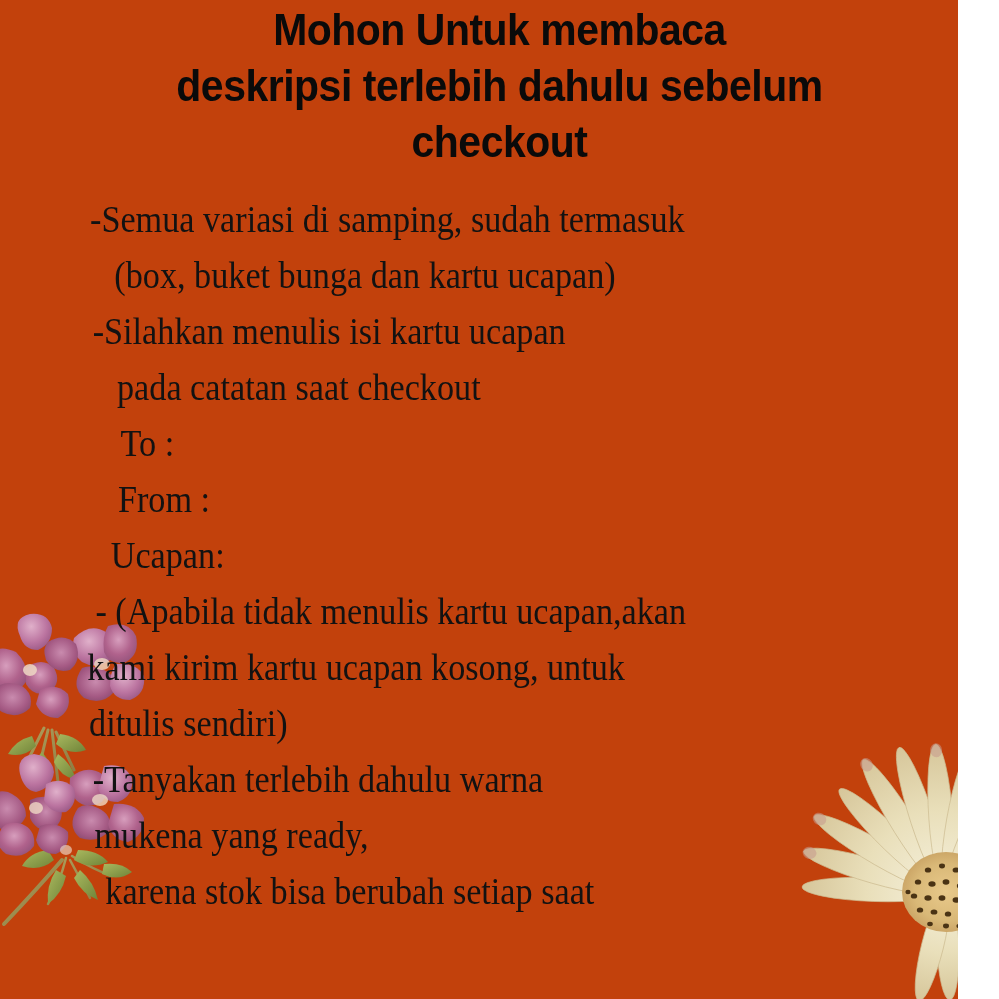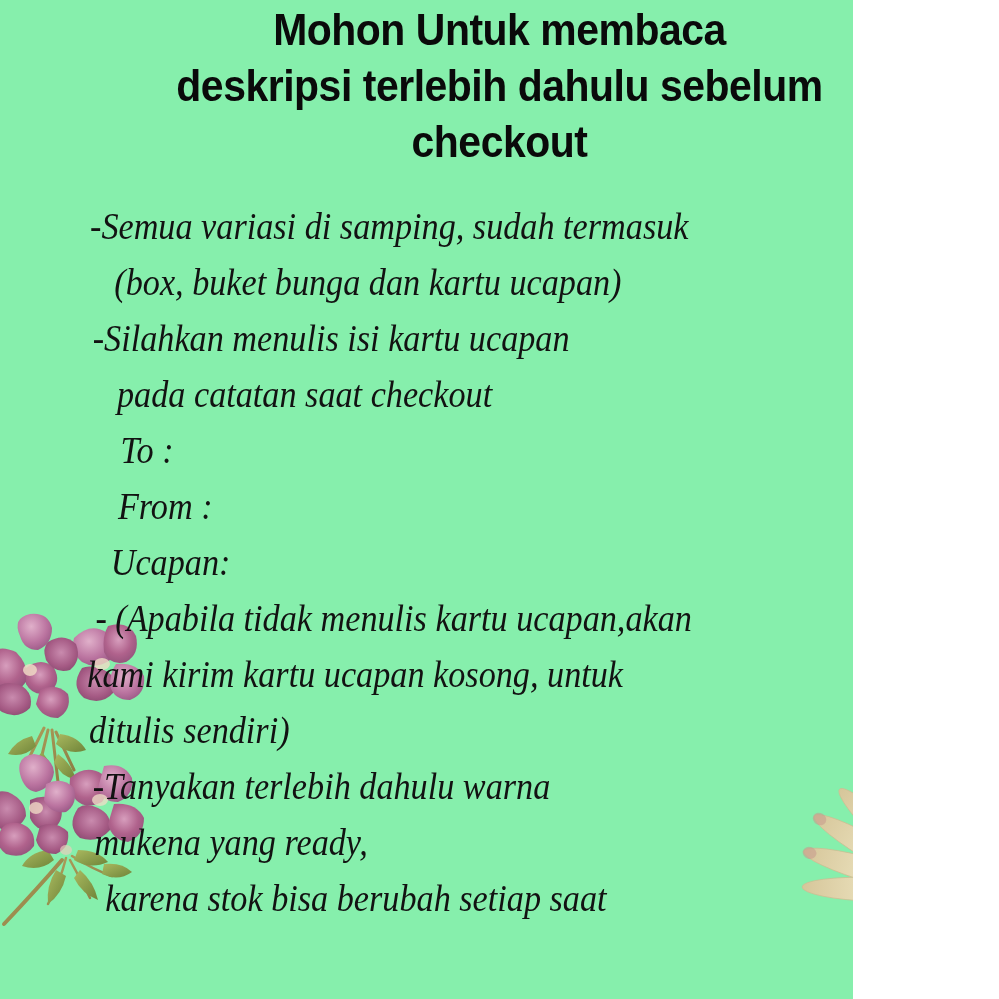--- a/index.html
+++ b/index.html
@@ -9,23 +9,23 @@
   }
   body {
     width: 999px;
     height: 999px;
     background: #ffffff;
     font-family: "Liberation Serif", "DejaVu Serif", serif;
     overflow: hidden;
   }
   #poster {
     position: relative;
-    width: 853px;
+    width: 958px;
     height: 999px;
-    background: #86efac;
+    background: #c2410c;
     overflow: hidden;
   }
 
   
   .heading {
     position: absolute;
     top: 0px;
     left: 0px;
     width: 999px;
     text-align: center;
@@ -42,25 +42,24 @@
     transform: scaleX(0.93);
     white-space: nowrap;
   }
   .heading-line.l1 { margin-top: 2px; }
   .heading-line.l2 { font-size: 44px; }
   .heading-line.l3 { font-size: 44px; }
 
   
   .body-block {
     position: absolute;
-    top: 198px;
+    top: 191px;
     left: 0px;
     width: 999px;
     z-index: 5;
-    font-style: italic;
   }
   .bline {
     display: block;
     font-family: "Liberation Serif", "DejaVu Serif", serif;
     font-size: 38px;
     line-height: 56px;
     color: #121212;
     white-space: nowrap;
     transform: scaleX(0.90);
     transform-origin: left center;

